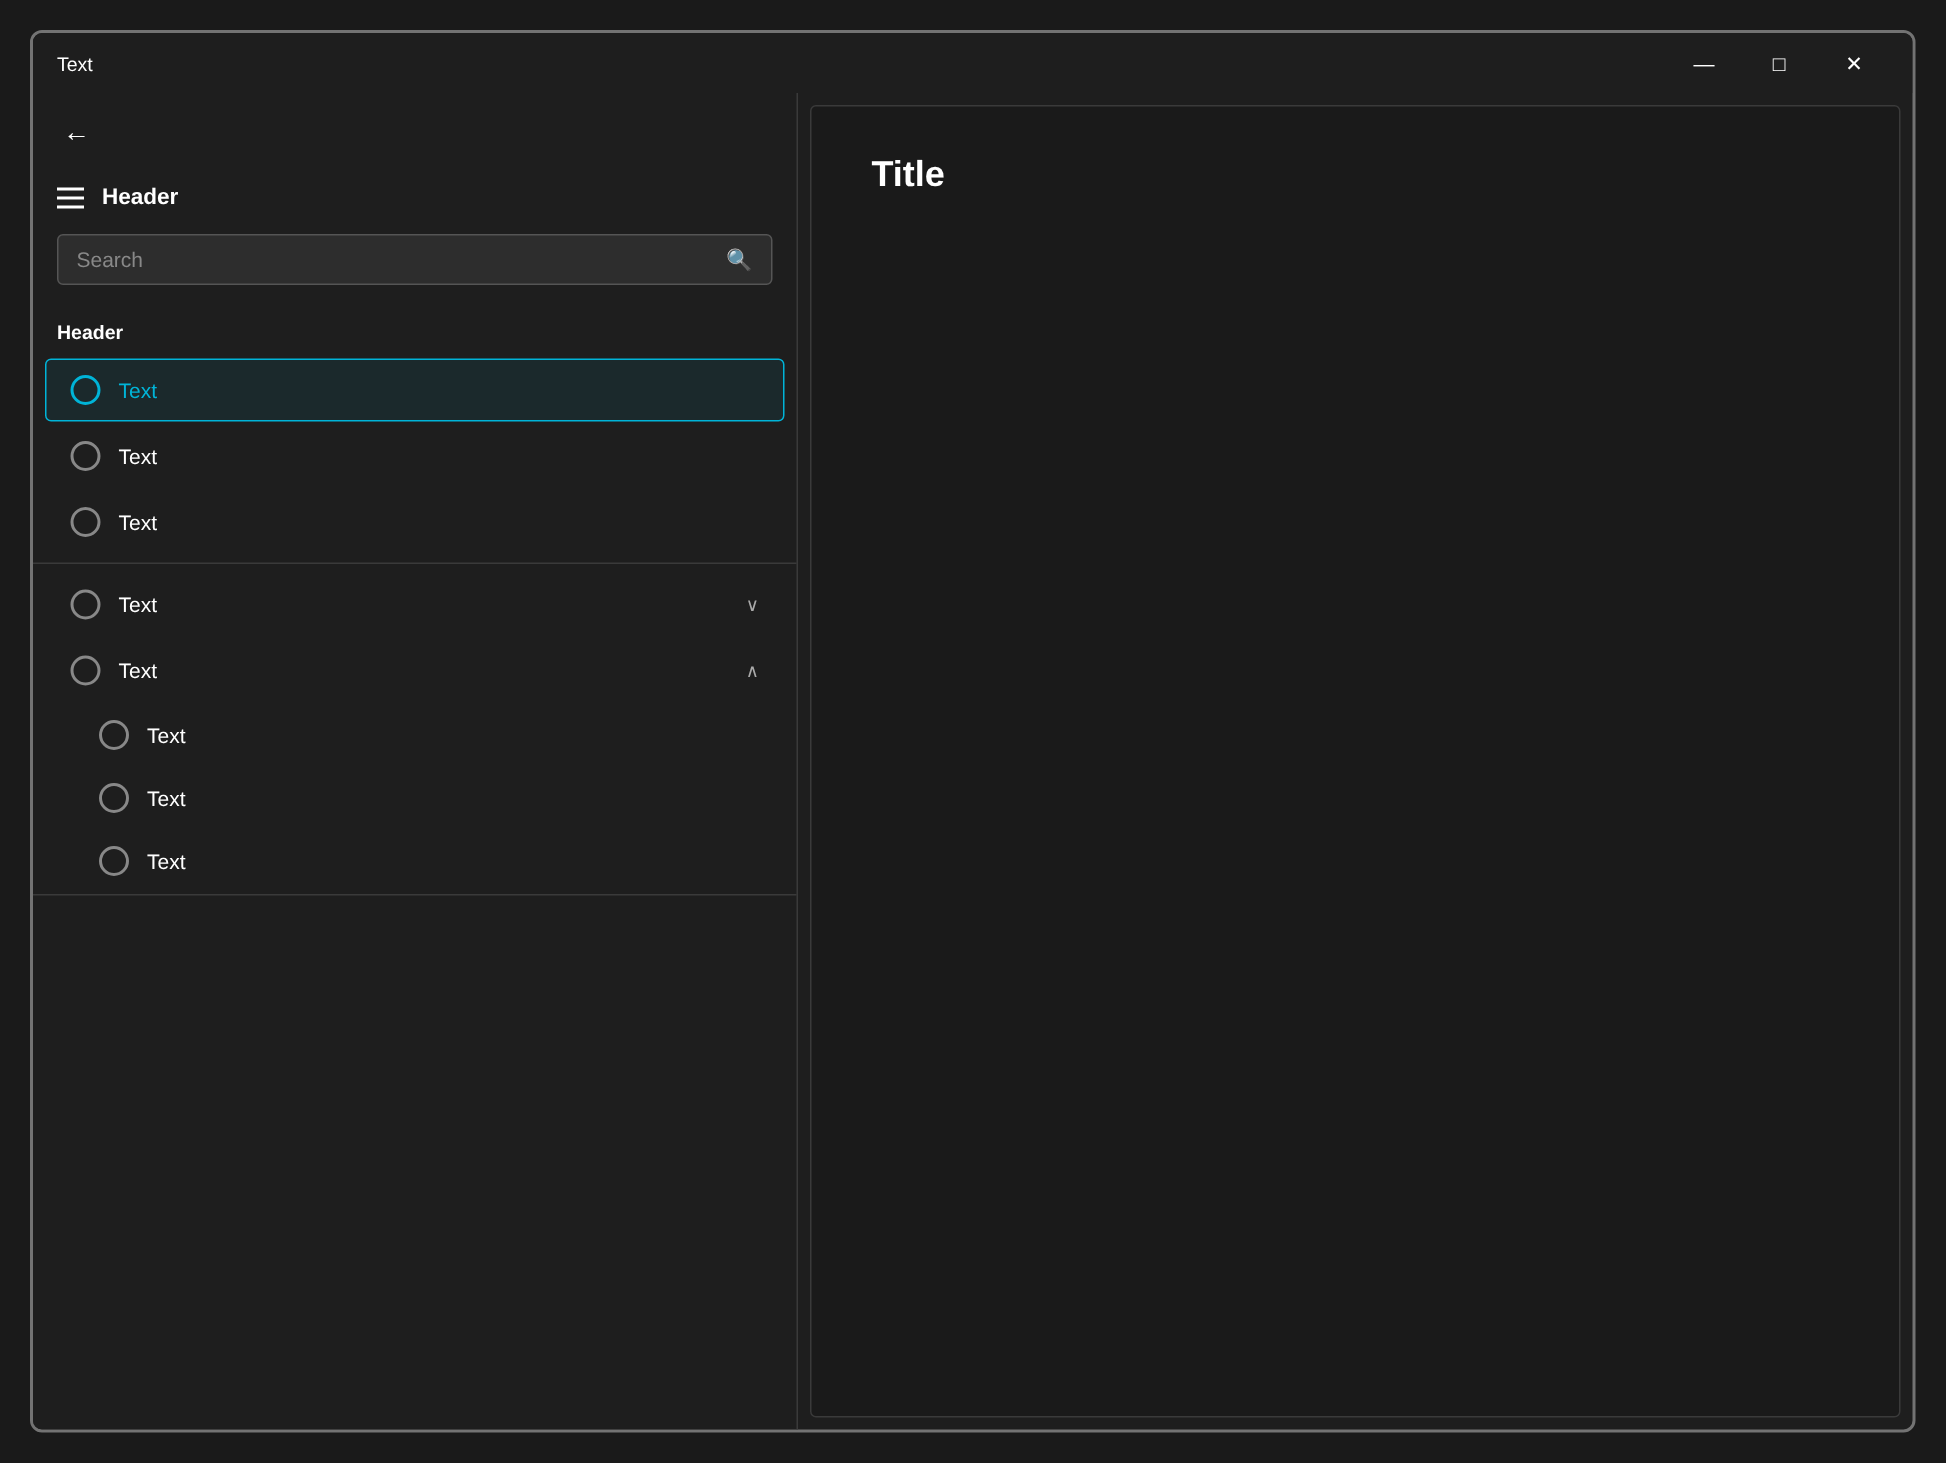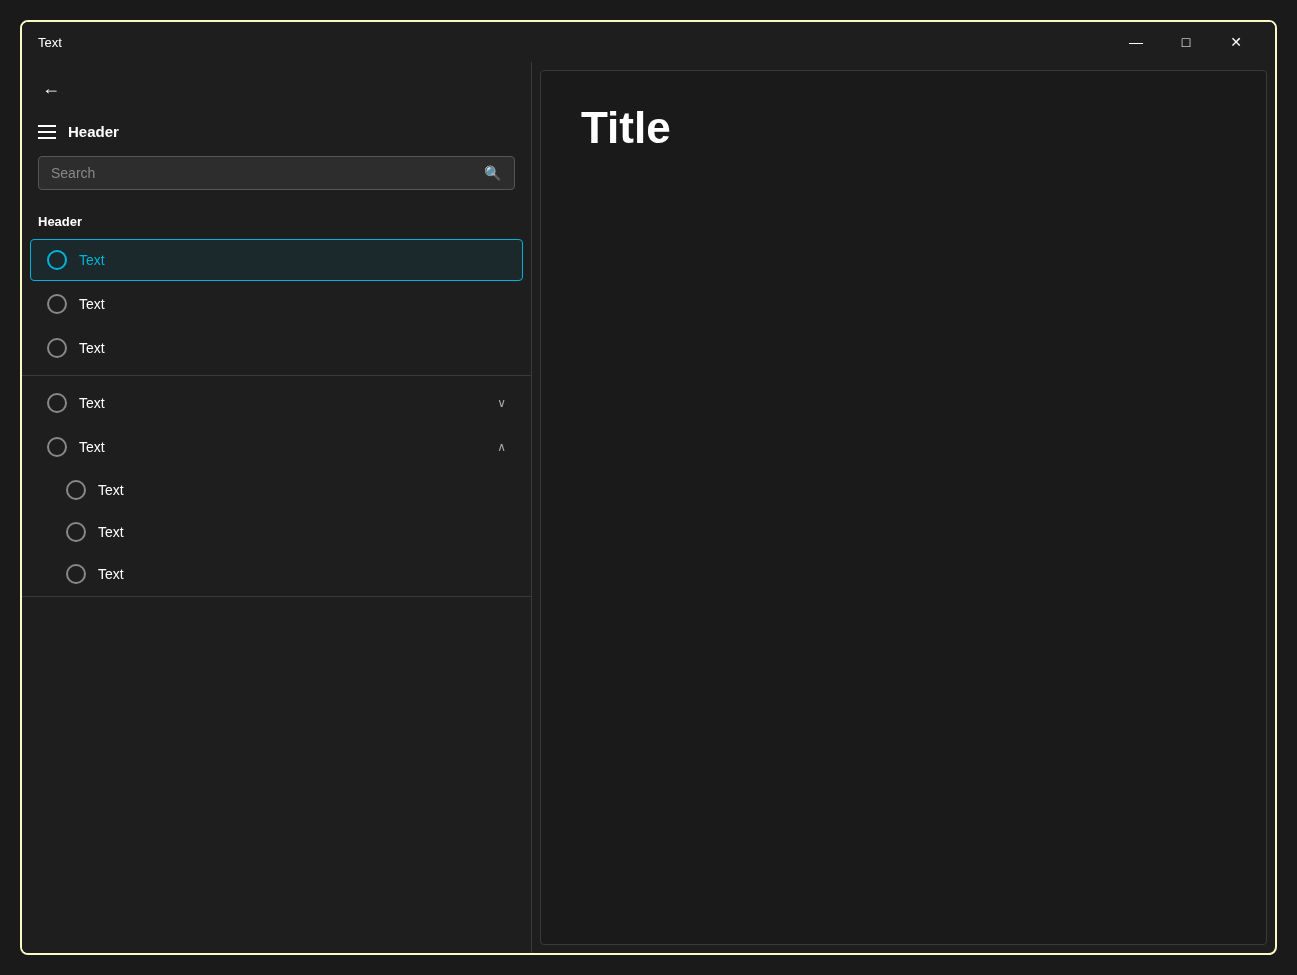--- a/index.html
+++ b/index.html
@@ -14,21 +14,21 @@
       justify-content: center;
       align-items: center;
       min-height: 100vh;
       font-family: 'Segoe UI', Arial, sans-serif;
     }
 
     .window {
       width: 1257px;
       height: 935px;
       background: #1e1e1e;
-      border: 2px solid #fef9c3;
+      border: 2px solid #737373;
       border-radius: 8px;
       display: flex;
       flex-direction: column;
       overflow: hidden;
     }
 
     .titlebar {
       display: flex;
       align-items: center;
       justify-content: space-between;
@@ -248,21 +248,21 @@
       border-radius: 4px;
       margin: 8px;
       display: flex;
       flex-direction: column;
       align-items: flex-start;
       padding: 32px 40px;
     }
 
     .content-title {
       color: #ffffff;
-      font-size: 44px;
+      font-size: 24px;
       font-weight: 700;
     }
   </style>
 </head>
 <body>
 
 <div class="window">
 
   <div class="titlebar">
     <span class="titlebar-title">Text</span>

